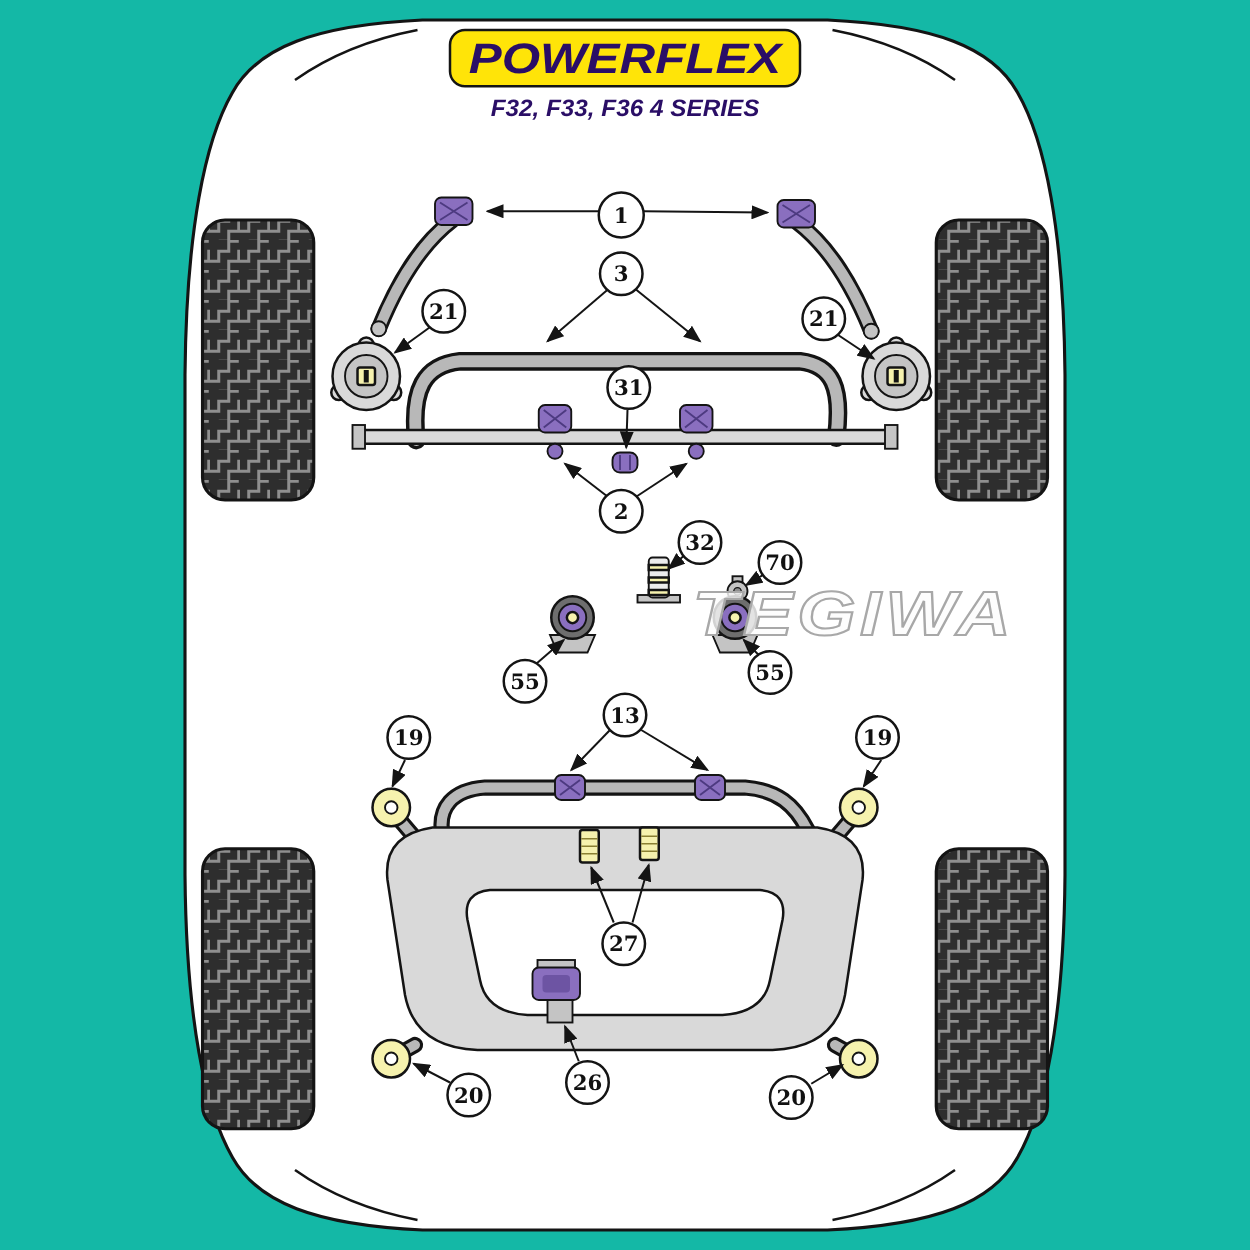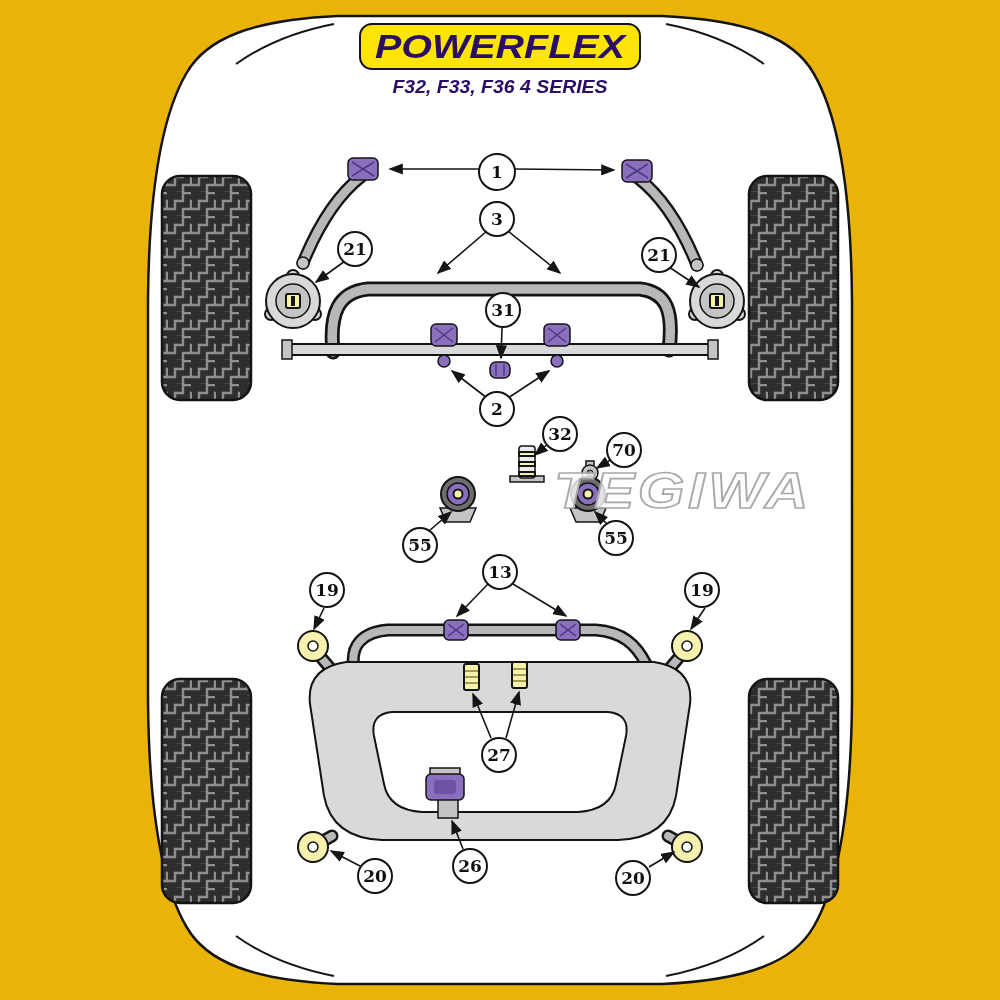--- a/index.html
+++ b/index.html
@@ -1,16 +1,16 @@
 <!DOCTYPE html>
 <html style="--logo_bg: #FFE408; --logo_text: #2A0E66; --bush_purple: #8A6FBF; --bush_yellow: #F6F2AE;"><head>
 <meta charset="utf-8">
 <style>
   html,body{margin:0;padding:0;background:#fff;}
-  .stage{width:1000px;height:1000px;position:relative;background:#eab308;font-family:"Liberation Sans",sans-serif;}
+  .stage{width:1000px;height:1000px;position:relative;background:#14b8a6;font-family:"Liberation Sans",sans-serif;}
   svg{display:block;}
   .outline{fill:#ffffff;stroke:#141414;stroke-width:2.5;}
   .crease{fill:none;stroke:#141414;stroke-width:2;}
   .tire{fill:url(#tread);stroke:#141414;stroke-width:2.5;}
   .part{fill:#d9d9d9;stroke:#141414;stroke-width:2;}
   .part-mid{fill:#c4c4c4;stroke:#141414;stroke-width:1.5;}
   .tube-o{fill:none;stroke:#141414;stroke-linecap:round;}
   .tube-i{fill:none;stroke:#b8b8b8;stroke-linecap:round;}
   .purple{fill:var(--bush_purple);stroke:#141414;stroke-width:1.5;}
   .purple-dk{stroke:#4d3a80;stroke-width:1.5;fill:none;}

